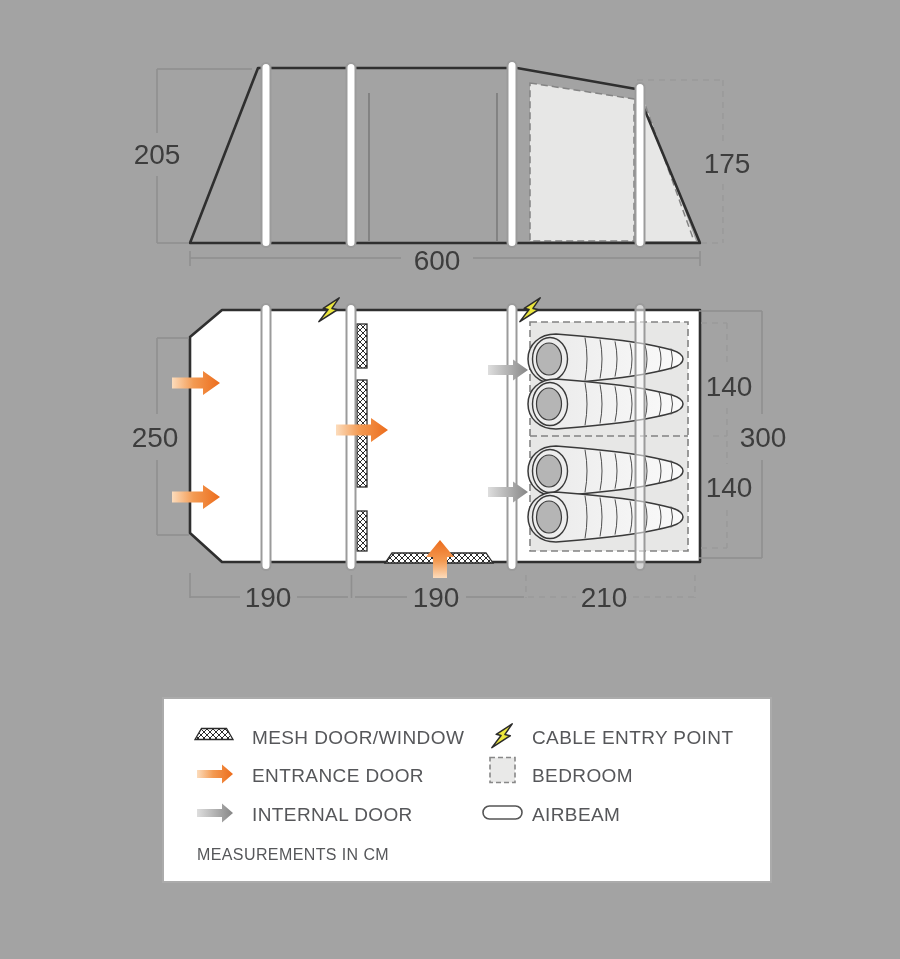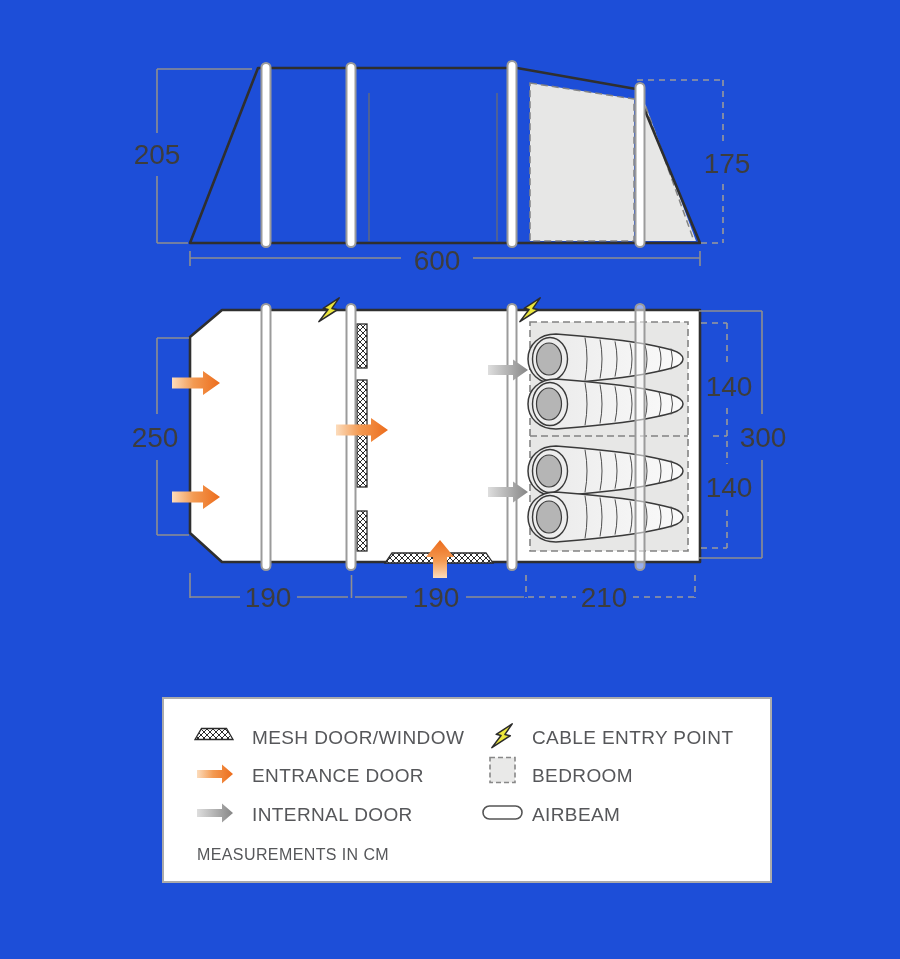--- a/index.html
+++ b/index.html
@@ -1,16 +1,16 @@
 <!DOCTYPE html>
 <html><head>
 <meta charset="utf-8">
 <style>
   html,body{margin:0;padding:0;background:#ffffff;}
-  .page{position:relative;width:900px;height:959px;background:#1d4ed8;overflow:hidden;
+  .page{position:relative;width:900px;height:959px;background:#a3a3a3;overflow:hidden;
         font-family:"Liberation Sans", sans-serif;}
   svg{position:absolute;left:0;top:0;}
   text{font-family:"Liberation Sans", sans-serif;}
   .dim-label{font-size:28px;fill:#3d3d3d;}
   .legend-label{font-size:19px;fill:#56575a;letter-spacing:0.4px;}
   .legend-note{font-size:16px;fill:#56575a;letter-spacing:0.4px;}
 </style>
 </head>
 <body>
 

